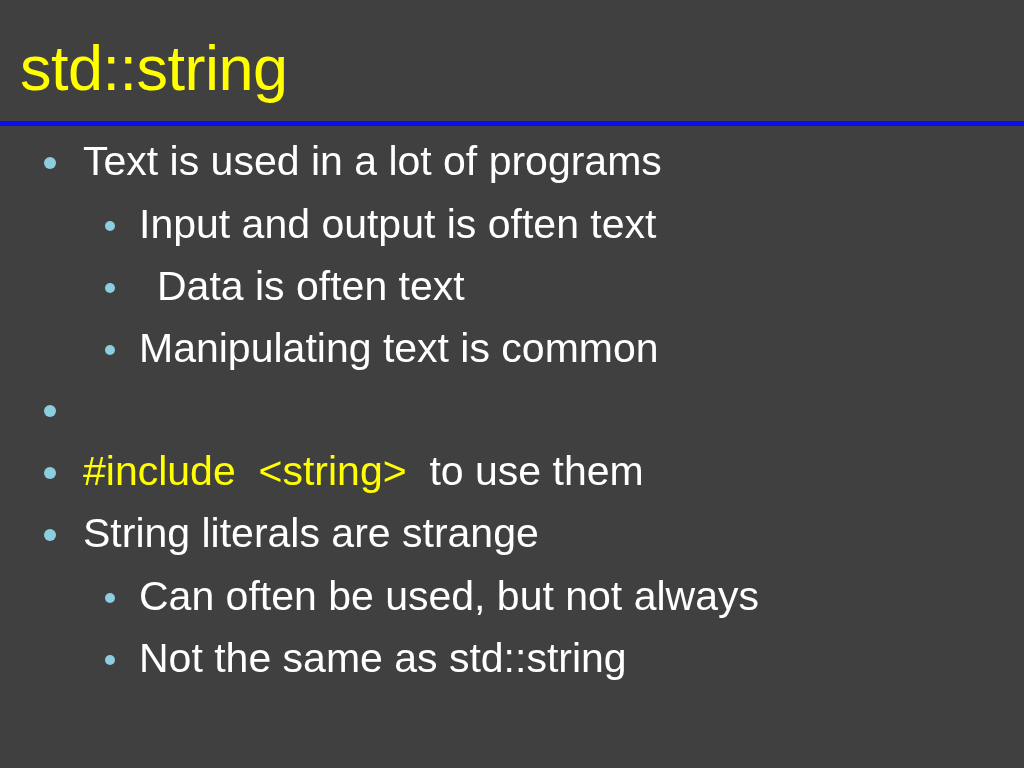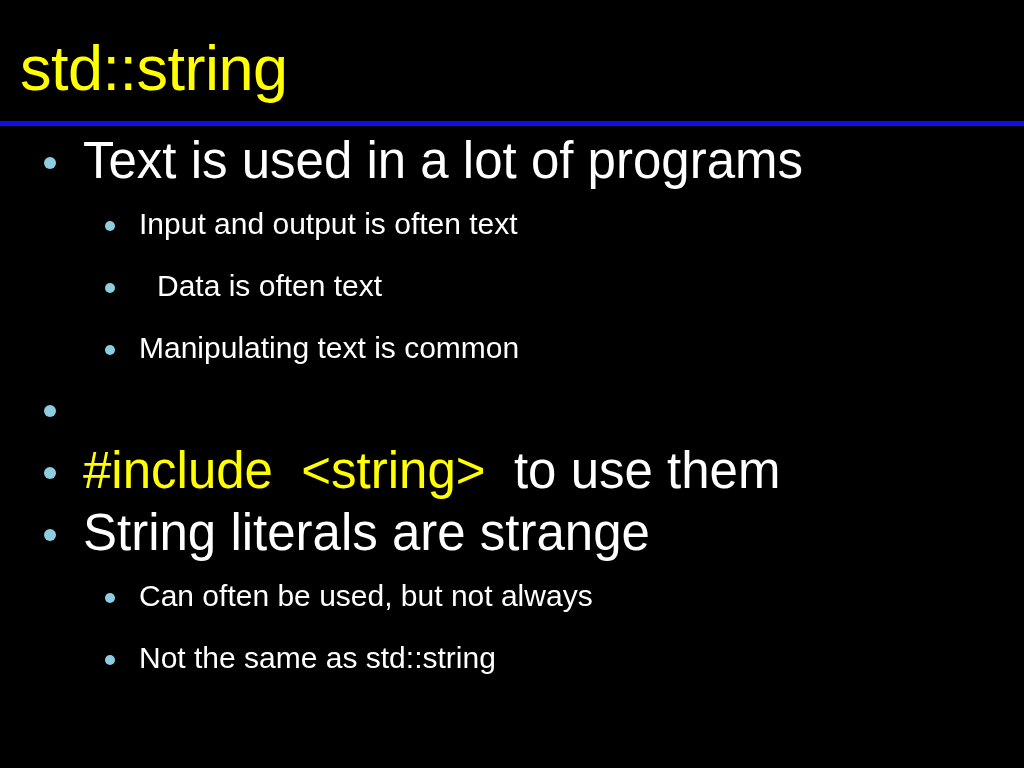--- a/index.html
+++ b/index.html
@@ -72,45 +72,45 @@
   
   .lvl1 .marker {
     left: 44px;
     top: 24px;
     width: 12px;
     height: 12px;
   }
   .lvl1 .line-text {
     left: 83px;
     top: 0px;
-    font-size: 51px;
+    font-size: 41px;
     line-height: 56px;
   }
 
   
   .lvl2 .marker {
     left: 105px;
     top: 26px;
     width: 10px;
     height: 10px;
   }
   .lvl2 .line-text {
     left: 139px;
     top: 2px;
-    font-size: 30px;
+    font-size: 41px;
     line-height: 54px;
   }
 
   .code-accent { color: #FFFF00; }
   .plain { color: #FFFFFF; }
 </style>
 </head>
 <body>
 
-<div id="slide" style="background: #000000;">
+<div id="slide" style="background: #404040;">
 
   <div id="title-block">
     <div id="slide-title" style="color: rgb(255, 255, 0);">std::string</div>
     <div id="title-rule" style="background: rgb(13, 13, 240);"></div>
   </div>
 
   <div id="body-list">
       <div class="bullet-row lvl1">
         <span class="marker" style="background: rgb(140, 205, 224);"></span>
         <span class="line-text"><span class="plain" style="color: rgb(255, 255, 255);">Text is used in a lot of programs</span></span>

